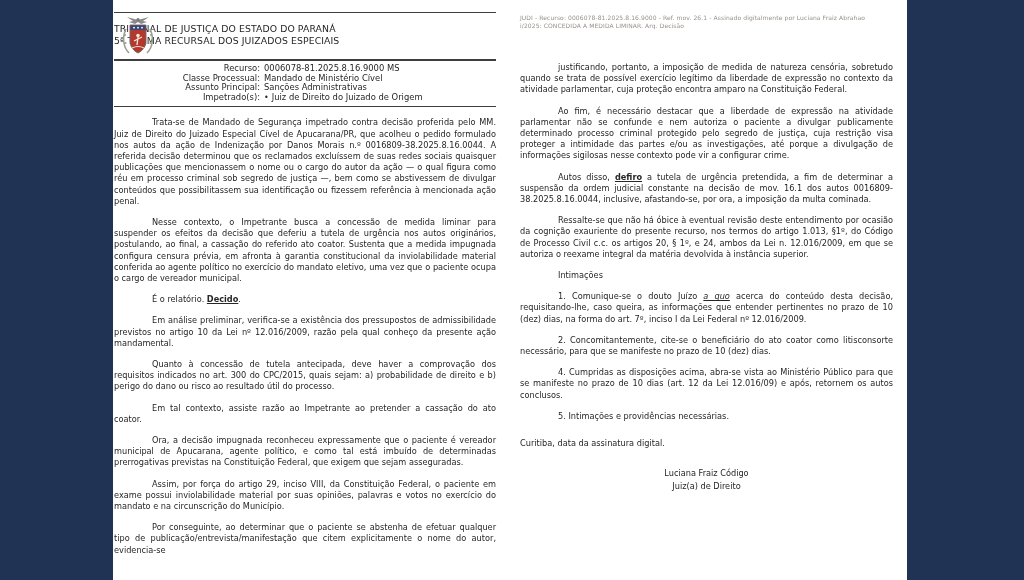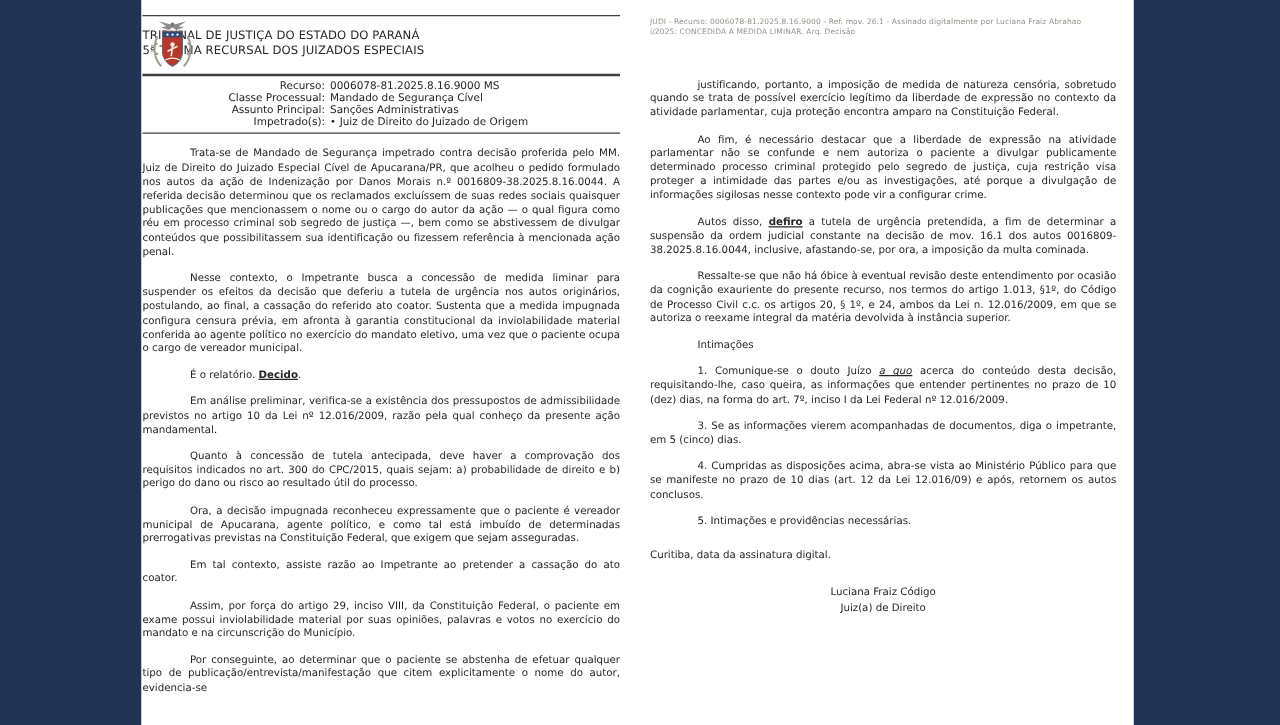--- a/index.html
+++ b/index.html
@@ -87,42 +87,42 @@
 
       <div class="rule"></div>
 
       <div class="fields">
         <div class="field-row">
           <span class="field-label">Recurso:</span>
           <span class="field-value">0006078-81.2025.8.16.9000 MS</span>
         </div>
         <div class="field-row">
           <span class="field-label">Classe Processual:</span>
-          <span class="field-value">Mandado de Segurança Cível</span>
+          <span class="field-value">Mandado de Ministério Cível</span>
         </div>
         <div class="field-row">
           <span class="field-label">Assunto Principal:</span>
           <span class="field-value">Sanções Administrativas</span>
         </div>
         <div class="field-row">
           <span class="field-label">Impetrado(s):</span>
           <span class="field-value"><span class="bullet">•</span><span>Juiz de Direito do Juizado de Origem</span></span>
         </div>
       </div>
 
       <div class="rule"></div>
 
       <div class="body-text">
         <p class="para">Trata-se de Mandado de Segurança impetrado contra decisão proferida pelo MM. Juiz de Direito do Juizado Especial Cível de Apucarana/PR, que acolheu o pedido formulado nos autos da ação de Indenização por Danos Morais n.º 0016809-38.2025.8.16.0044. A referida decisão determinou que os reclamados excluíssem de suas redes sociais quaisquer publicações que mencionassem o nome ou o cargo do autor da ação — o qual figura como réu em processo criminal sob segredo de justiça —, bem como se abstivessem de divulgar conteúdos que possibilitassem sua identificação ou fizessem referência à mencionada ação penal.</p>
         <p class="para">Nesse contexto, o Impetrante busca a concessão de medida liminar para suspender os efeitos da decisão que deferiu a tutela de urgência nos autos originários, postulando, ao final, a cassação do referido ato coator. Sustenta que a medida impugnada configura censura prévia, em afronta à garantia constitucional da inviolabilidade material conferida ao agente político no exercício do mandato eletivo, uma vez que o paciente ocupa o cargo de vereador municipal.</p>
         <p class="para"><span>É o relatório. </span><span class="bu">Decido</span><span>.</span></p>
         <p class="para">Em análise preliminar, verifica-se a existência dos pressupostos de admissibilidade previstos no artigo 10 da Lei nº 12.016/2009, razão pela qual conheço da presente ação mandamental.</p>
         <p class="para">Quanto à concessão de tutela antecipada, deve haver a comprovação dos requisitos indicados no art. 300 do CPC/2015, quais sejam: a) probabilidade de direito e b) perigo do dano ou risco ao resultado útil do processo.</p>
+        <p class="para">Em tal contexto, assiste razão ao Impetrante ao pretender a cassação do ato coator.</p>
         <p class="para">Ora, a decisão impugnada reconheceu expressamente que o paciente é vereador municipal de Apucarana, agente político, e como tal está imbuído de determinadas prerrogativas previstas na Constituição Federal, que exigem que sejam asseguradas.</p>
-        <p class="para">Em tal contexto, assiste razão ao Impetrante ao pretender a cassação do ato coator.</p>
         <p class="para">Assim, por força do artigo 29, inciso VIII, da Constituição Federal, o paciente em exame possui inviolabilidade material por suas opiniões, palavras e votos no exercício do mandato e na circunscrição do Município.</p>
         <p class="para">Por conseguinte, ao determinar que o paciente se abstenha de efetuar qualquer tipo de publicação/entrevista/manifestação que citem explicitamente o nome do autor, evidencia-se</p>
       </div>
 
     </div>
   </div>
 
   <div class="page page2">
     <div class="p2-inner">
 
@@ -131,21 +131,21 @@
         <div>i/2025: CONCEDIDA A MEDIDA LIMINAR. Arq. Decisão</div>
       </div>
 
       <div class="body-text">
         <p class="para" style="margin-top:0">justificando, portanto, a imposição de medida de natureza censória, sobretudo quando se trata de possível exercício legítimo da liberdade de expressão no contexto da atividade parlamentar, cuja proteção encontra amparo na Constituição Federal.</p>
         <p class="para">Ao fim, é necessário destacar que a liberdade de expressão na atividade parlamentar não se confunde e nem autoriza o paciente a divulgar publicamente determinado processo criminal protegido pelo segredo de justiça, cuja restrição visa proteger a intimidade das partes e/ou as investigações, até porque a divulgação de informações sigilosas nesse contexto pode vir a configurar crime.</p>
         <p class="para"><span>Autos disso, </span><span class="bu">defiro</span><span> a tutela de urgência pretendida, a fim de determinar a suspensão da ordem judicial constante na decisão de mov. 16.1 dos autos 0016809-38.2025.8.16.0044, inclusive, afastando-se, por ora, a imposição da multa cominada.</span></p>
         <p class="para">Ressalte-se que não há óbice à eventual revisão deste entendimento por ocasião da cognição exauriente do presente recurso, nos termos do artigo 1.013, §1º, do Código de Processo Civil c.c. os artigos 20, § 1º, e 24, ambos da Lei n. 12.016/2009, em que se autoriza o reexame integral da matéria devolvida à instância superior.</p>
         <p class="para">Intimações</p>
         <p class="para"><span>1. Comunique-se o douto Juízo </span><span class="it">a quo</span><span> acerca do conteúdo desta decisão, requisitando-lhe, caso queira, as informações que entender pertinentes no prazo de 10 (dez) dias, na forma do art. 7º, inciso I da Lei Federal nº 12.016/2009.</span></p>
-        <p class="para">3. Se as informações vierem acompanhadas de documentos, diga o impetrante, em 5 (cinco) dias.</p>
+        <p class="para">2. Concomitantemente, cite-se o beneficiário do ato coator como litisconsorte necessário, para que se manifeste no prazo de 10 (dez) dias.</p>
         <p class="para">4. Cumpridas as disposições acima, abra-se vista ao Ministério Público para que se manifeste no prazo de 10 dias (art. 12 da Lei 12.016/09) e após, retornem os autos conclusos.</p>
         <p class="para">5. Intimações e providências necessárias.</p>
 
         <p class="para closing-place">Curitiba, data da assinatura digital.</p>
 
         <div class="signature">
           <div>Luciana Fraiz Código</div>
           <div>Juiz(a) de Direito</div>
         </div>
       </div>

